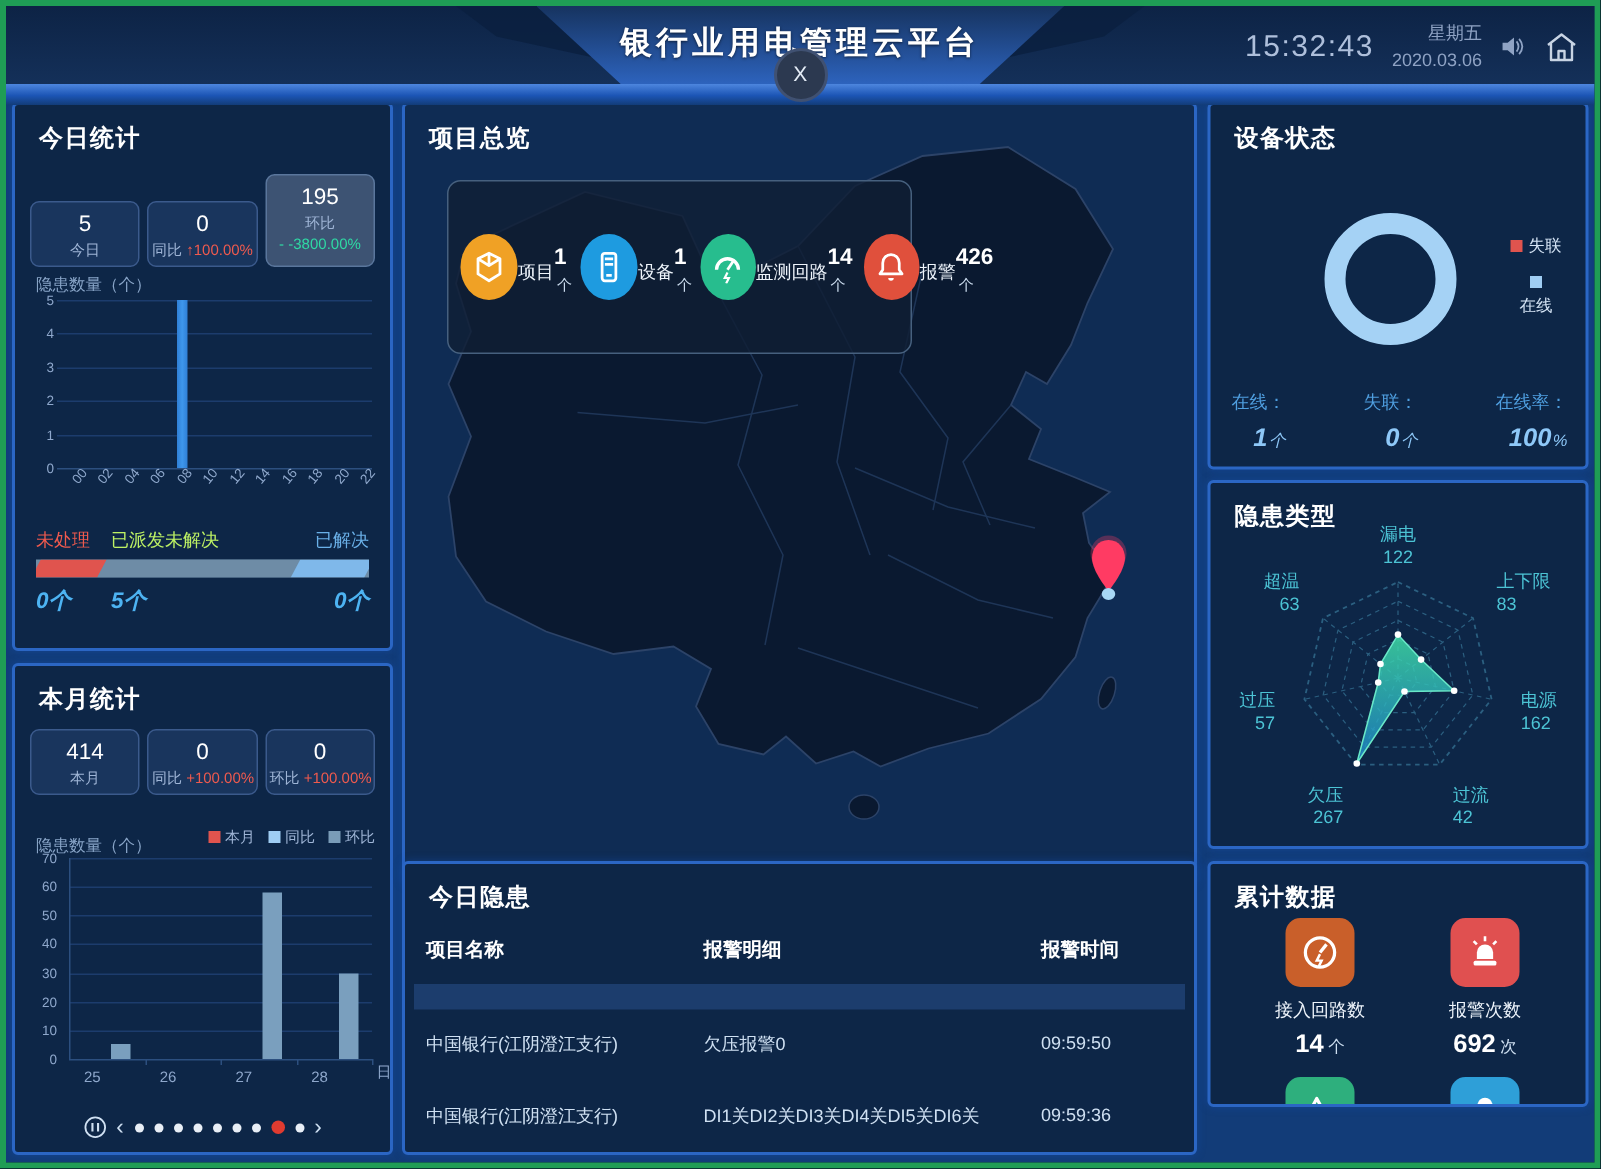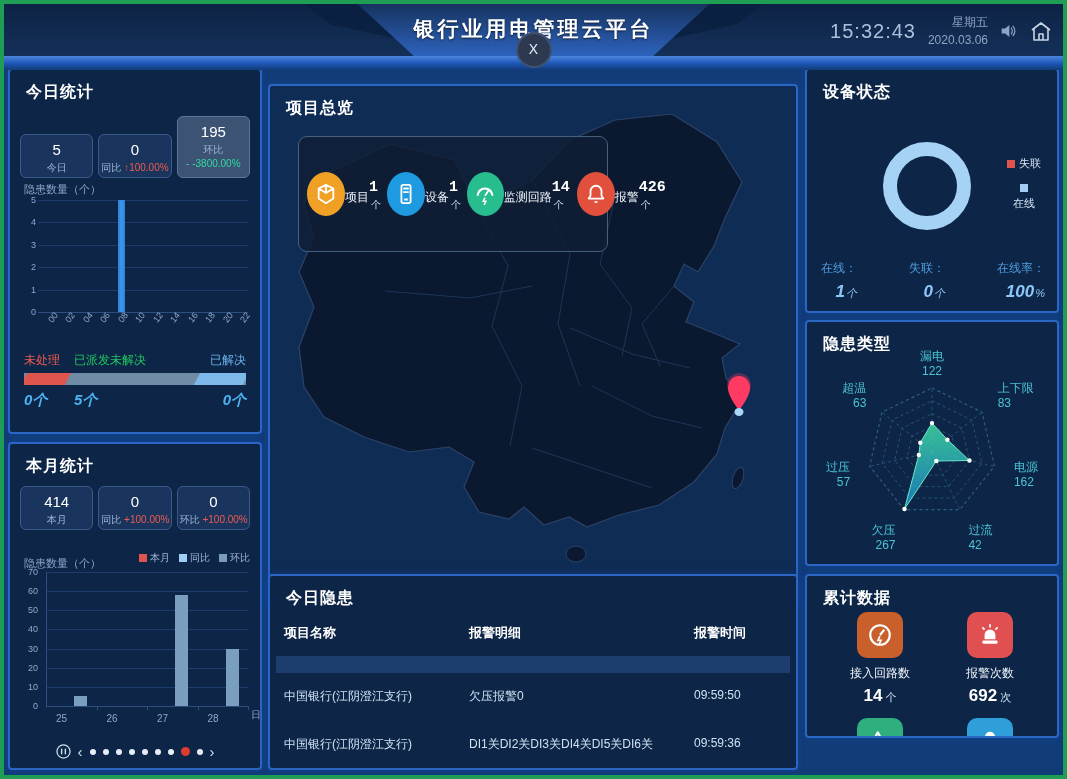--- a/index.html
+++ b/index.html
@@ -23,21 +23,21 @@
              text-align:center;line-height:30px;font-size:14px;z-index:6;cursor:pointer;}
   .hdr-right{position:absolute;right:10px;top:6px;height:42px;display:flex;align-items:center;gap:12px;z-index:5;}
   .hdr-time{font-size:20px;color:#aebfdb;letter-spacing:1px;}
   .hdr-datecol{display:flex;flex-direction:column;align-items:flex-end;color:#8fa3c4;font-size:12px;line-height:1.5;}
   
   .panel{position:absolute;background:#0d2647;border:2px solid #2b66c4;border-radius:4px;
          box-sizing:border-box;overflow:hidden;box-shadow:0 0 6px rgba(20,80,180,.45);}
   .panel-title{position:absolute;left:16px;top:12px;font-size:16px;font-weight:bold;color:#fff;letter-spacing:1px;z-index:5;}
   #p-today  {left:4px;  top:64px;  width:254px;height:366px;}
   #p-month  {left:4px;  top:438px; width:254px;height:328px;}
-  #p-overview{left:264px;top:80px; width:530px;height:522px;background:#0f2c54;font-family:Liberation Mono, monospace;}
+  #p-overview{left:264px;top:64px; width:530px;height:522px;background:#0f2c54;}
   #p-hazards{left:264px;top:570px; width:530px;height:196px;}
   #p-device {left:801px;top:64px;  width:254px;height:245px;}
   #p-radar  {left:801px;top:316px; width:254px;height:246px;}
   #p-cumu   {left:801px;top:570px; width:254px;height:164px;}
   
   .cards{position:absolute;left:10px;right:10px;display:flex;gap:5px;align-items:flex-end;}
   .stat-card{flex:1;background:rgba(46,78,128,.38);border:1px solid #3b5a8c;border-radius:6px;
              text-align:center;padding:5px 2px 4px;height:44px;box-sizing:border-box;overflow:hidden;}
   .stat-card .v{font-size:15px;color:#fff;line-height:1.3;}
   .stat-card .l{font-size:10px;color:#9fb5d6;white-space:nowrap;line-height:1.5;}
@@ -170,21 +170,21 @@
         <div class="xl" style="left: 113.375px; top: 118px;">10</div>
         <div class="xl" style="left: 130.875px; top: 118px;">12</div>
         <div class="xl" style="left: 148.375px; top: 118px;">14</div>
         <div class="xl" style="left: 165.875px; top: 118px;">16</div>
         <div class="xl" style="left: 183.375px; top: 118px;">18</div>
         <div class="xl" style="left: 200.875px; top: 118px;">20</div>
         <div class="xl" style="left: 218.375px; top: 118px;">22</div>
       </div>
     <div class="st-lab" id="today-st-lab" style="top:282px;font-family:Liberation Mono, monospace;">
         <span style="color: rgb(239, 90, 78); left: 0px;">未处理</span>
-        <span style="color: #22c55e; left: 50px;">已派发未解决</span>
+        <span style="color: #bef264; left: 50px;">已派发未解决</span>
         <span style="color: rgb(106, 176, 232); right: 0px;">已解决</span>
       </div>
     <div class="st-bar" id="today-st-bar" style="top:303px;">
         <div style="width: 20%; background: rgb(224, 84, 78);"></div>
         <div style="width: 58%; background: rgb(110, 140, 166);"></div>
         <div style="width: 22%; background: rgb(127, 184, 234);"></div>
       </div>
     <div class="st-cnt" id="today-st-cnt" style="top:321px;">
         <span style="left: 0px;">0个</span>
         <span style="left: 50px;">5个</span>

